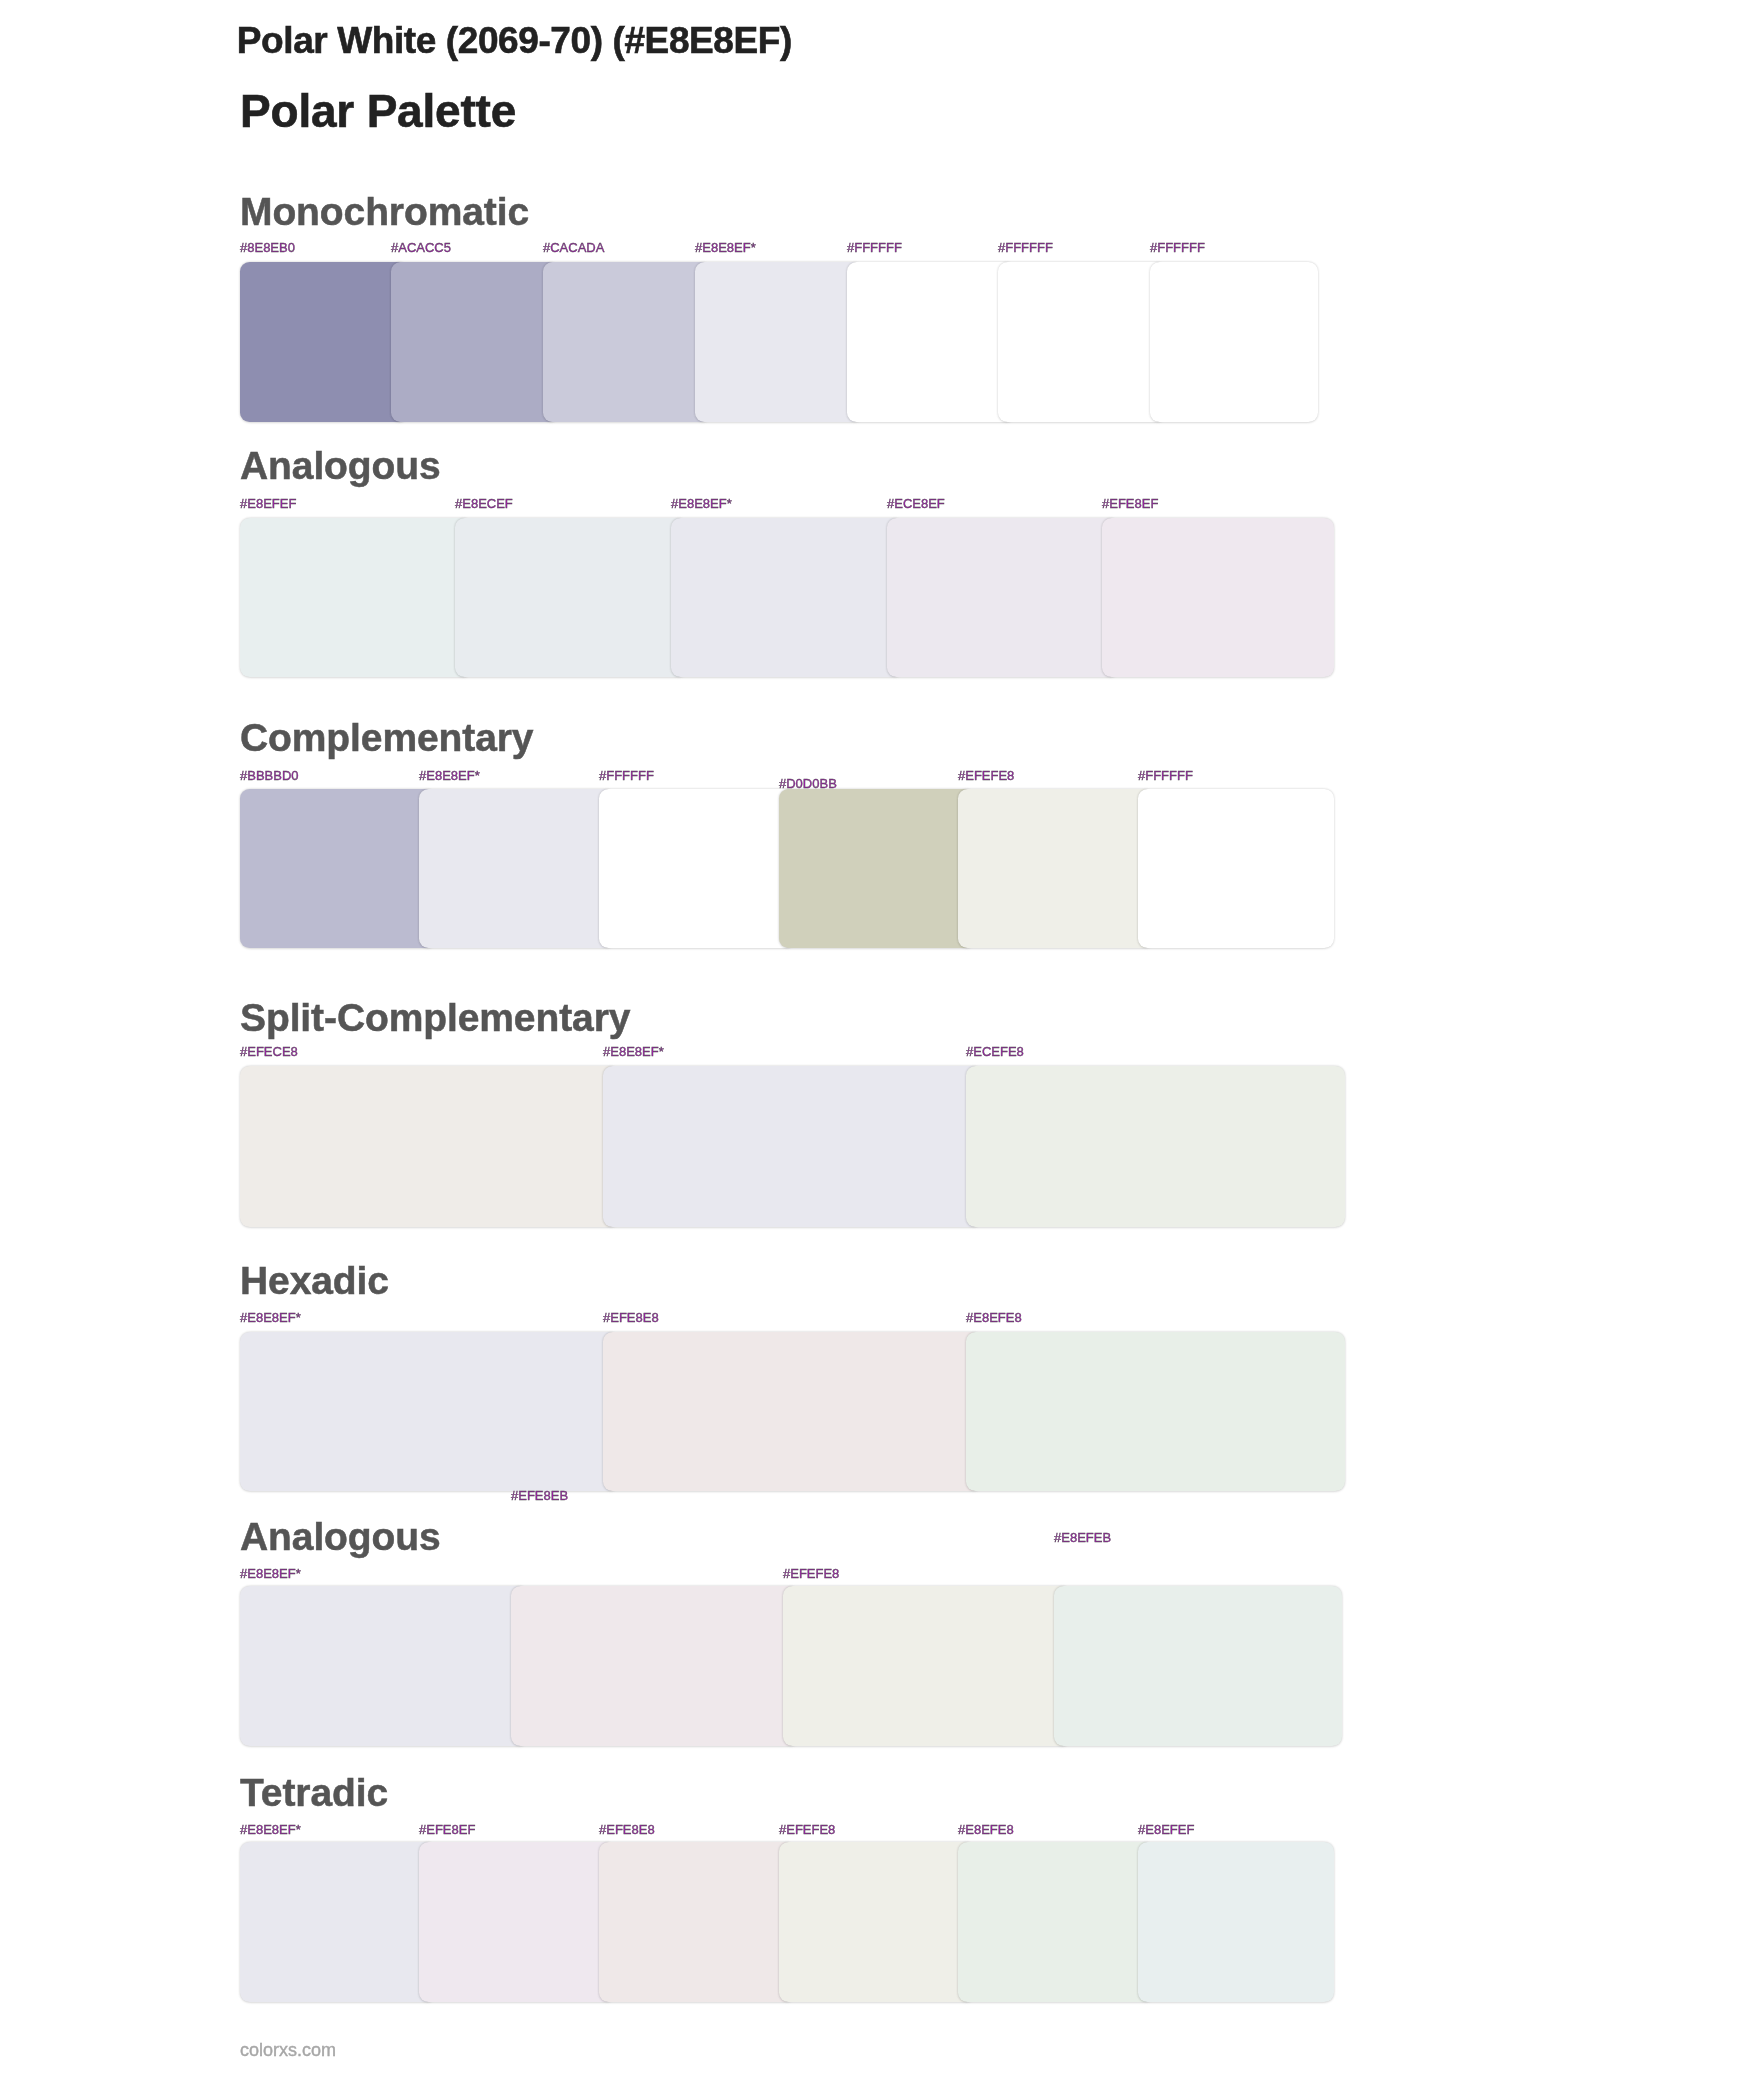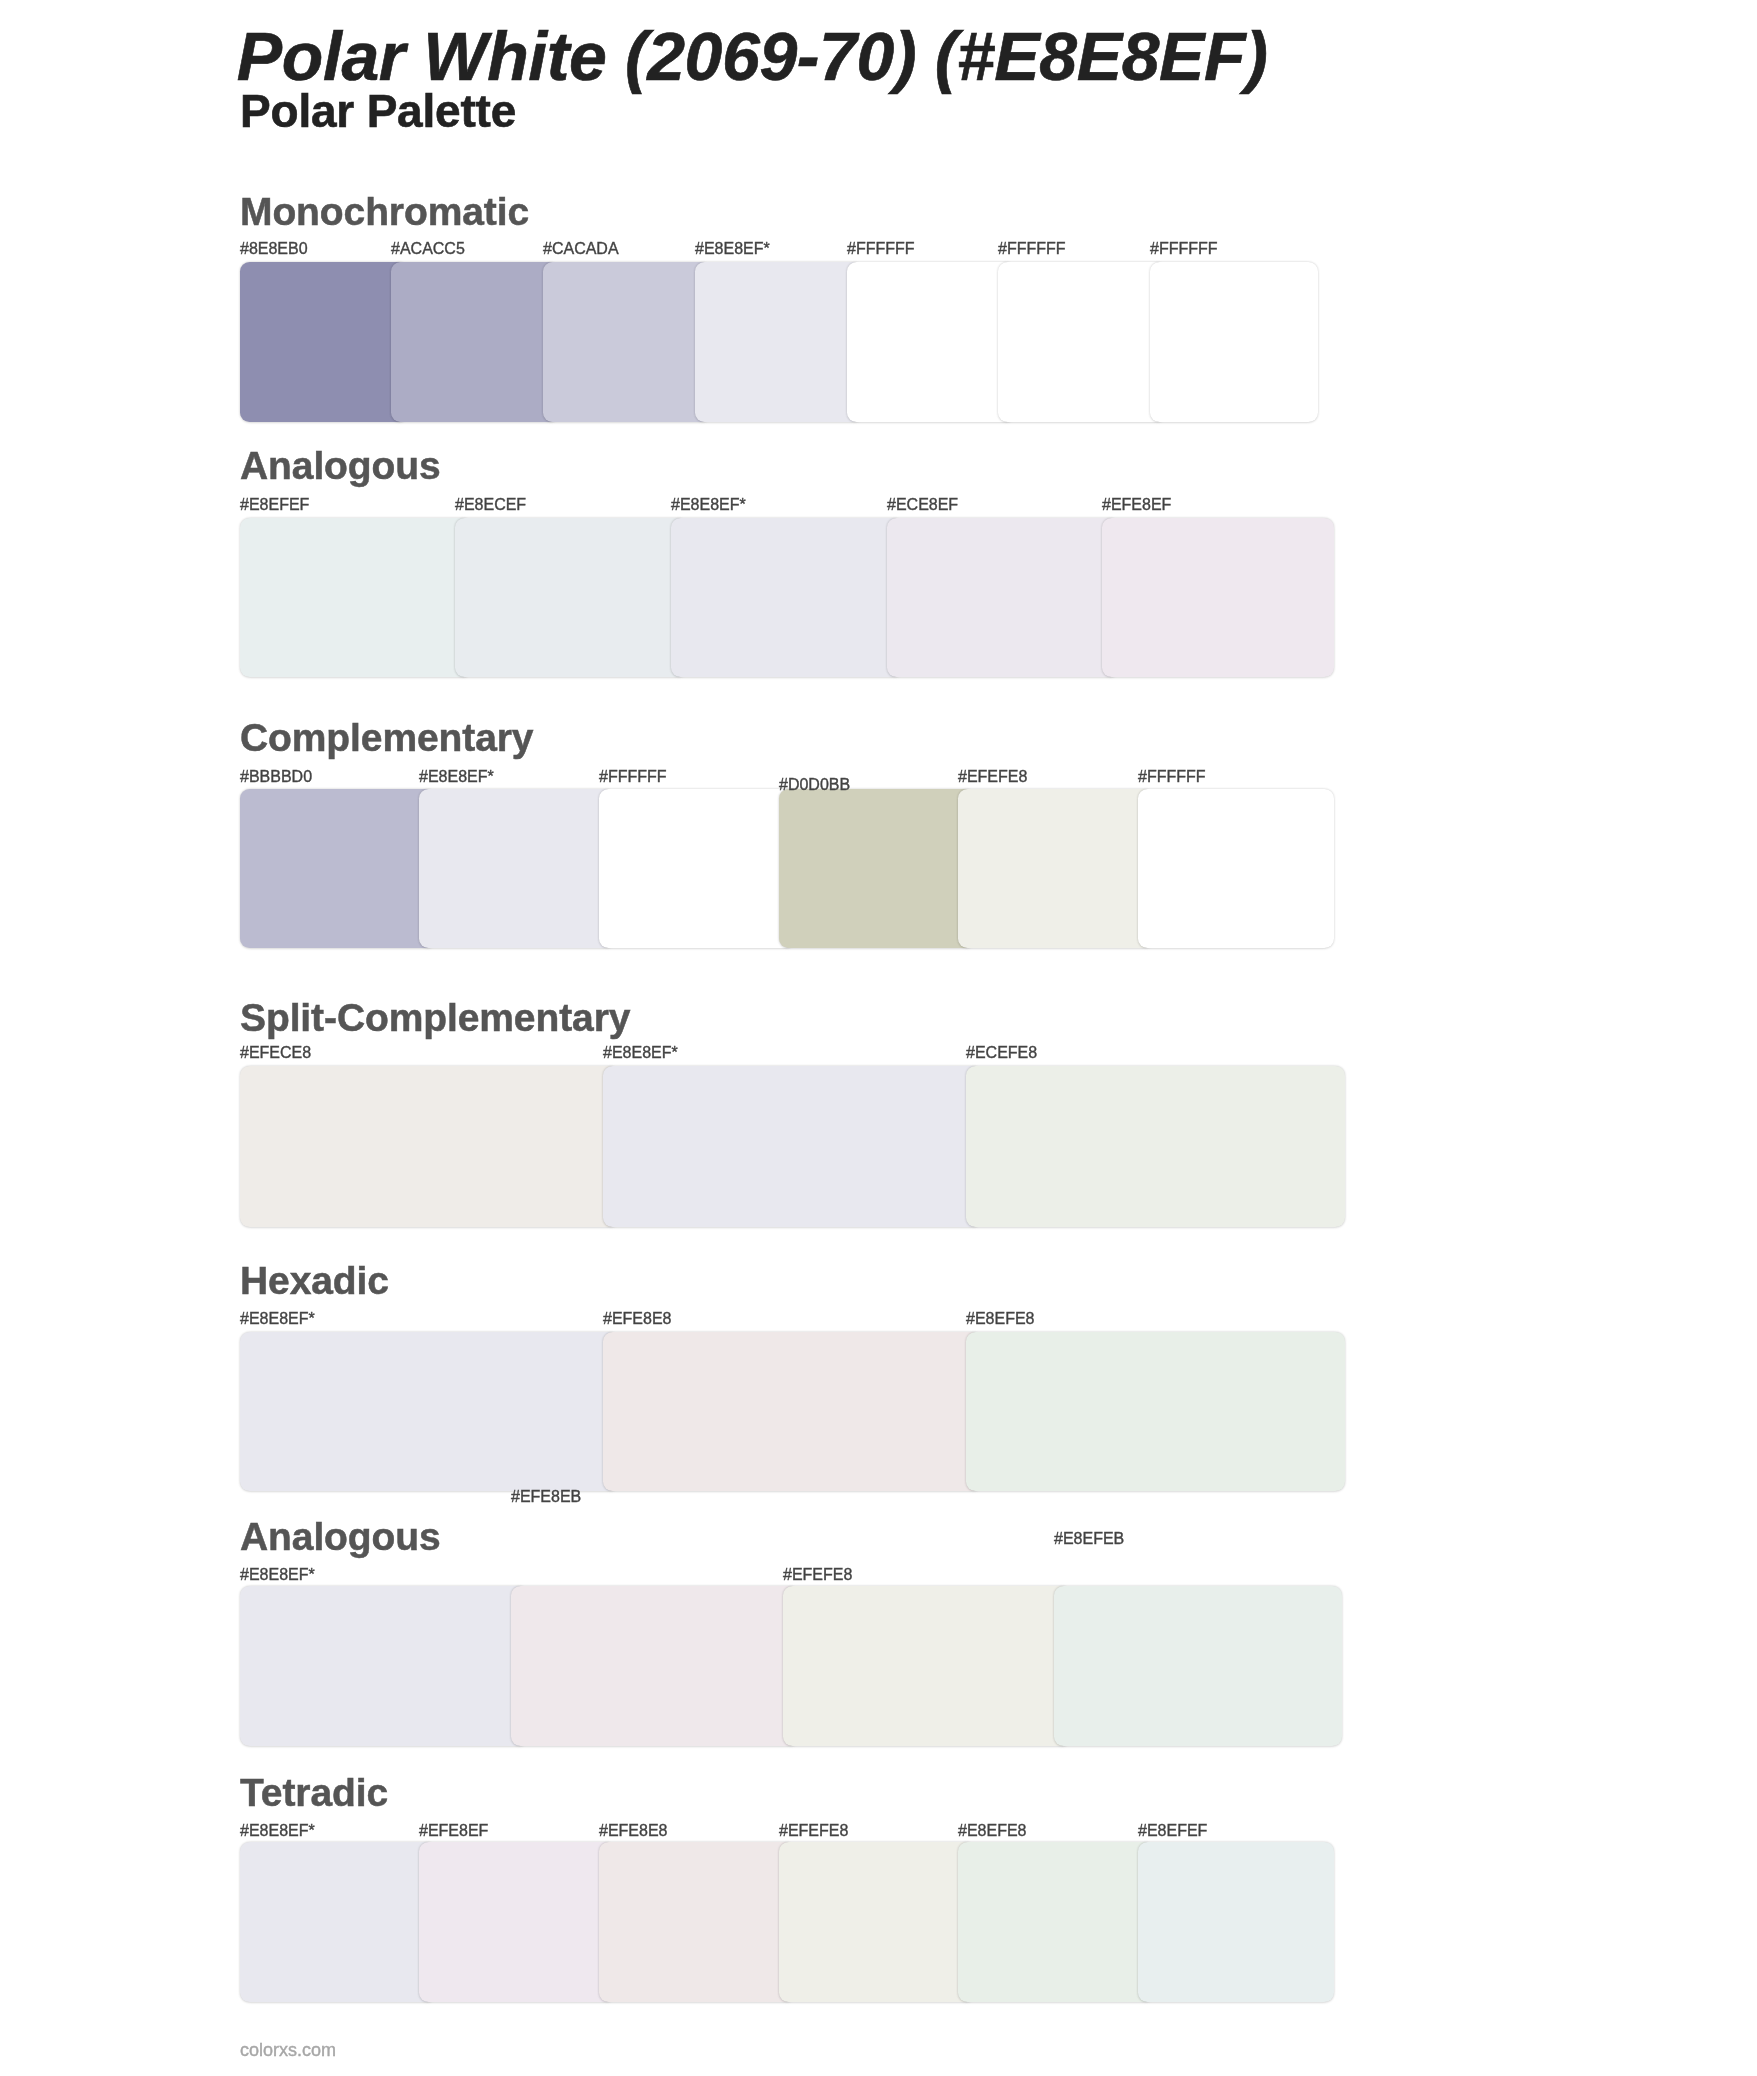--- a/index.html
+++ b/index.html
@@ -15,34 +15,34 @@
   .title, .subtitle, .sec-title, .label, .footer {
     transform:translateZ(0);
     -webkit-font-smoothing:antialiased;
     -moz-osx-font-smoothing:grayscale;
   }
 
   .title, .subtitle {
     position:absolute; left:240px; margin:0; font-weight:bold; color:#222222;
     white-space:nowrap; line-height:1;
   }
-  .title    { top:22.4px;  font-size:68px; letter-spacing:-0.4px; margin-left:-3.2px;font-style:italic;
+  .title    { top:22.4px;  font-size:37px; letter-spacing:-0.4px; margin-left:-3.2px;
               -webkit-text-stroke:0.6px #222222; }
   .subtitle { top:88px; font-size:46px; letter-spacing:-0.2px;
               -webkit-text-stroke:0.6px #222222; }
 
   .palette-section { position:static; }
 
   .sec-title {
     position:absolute; left:240px; margin:0; font-size:39px; font-weight:bold;
     color:#555555; white-space:nowrap; line-height:1; letter-spacing:-0.1px;
     -webkit-text-stroke:0.5px #555555;
   }
   .label {
-    position:absolute; font-size:16px; color:#404040; white-space:nowrap; line-height:1;
+    position:absolute; font-size:13px; color:#a21caf; white-space:nowrap; line-height:1;
     -webkit-text-stroke:0.4px #4d4d4d;
   }
   .sw {
     position:absolute; border-radius:9.6px;
     box-shadow:0 0.8px 2.4px rgba(0,0,0,0.10), 0 0 2.4px rgba(0,0,0,0.13);
   }
   .footer {
     position:absolute; left:240px; top:2041px; font-size:18px; color:#a7a7a7;
     white-space:nowrap; line-height:1;
     -webkit-text-stroke:0.4px #a7a7a7;

